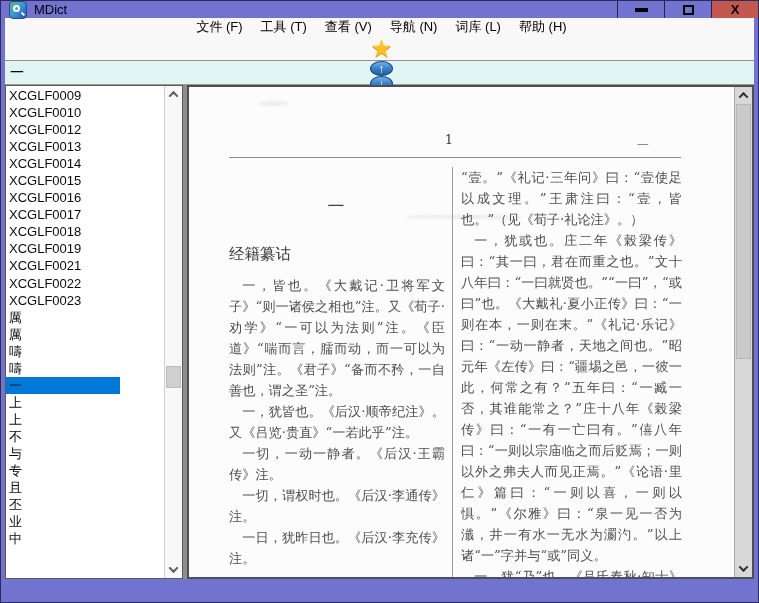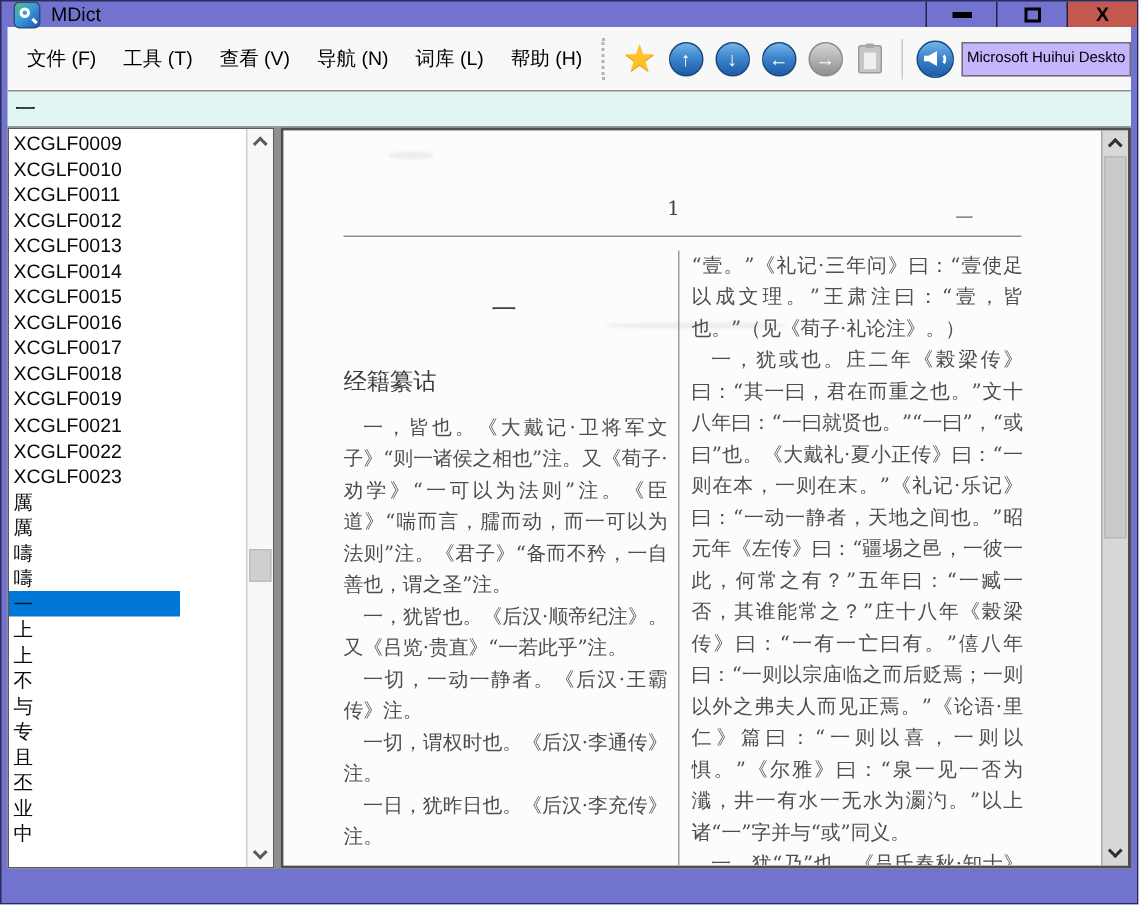--- a/index.html
+++ b/index.html
@@ -19,21 +19,21 @@
   .winbtn{width:47px;height:100%;display:flex;align-items:center;justify-content:center;border-left:1px solid #23234E;cursor:default;}
   .winbtn.close{background:#C3584E;}
   .glyph-min{width:13px;height:4px;background:#000;}
   .glyph-max{width:11px;height:10px;border:2px solid #000;}
   .glyph-close{font-size:13px;font-weight:bold;color:#000;}
 
   
   .inset{margin:0 4px;}
 
   
-  .menurow{height:42px;background:#F8F8F8;display:flex;align-items:center;padding-left:4px;}
+  .menurow{height:42px;background:#F8F8F8;display:flex;align-items:center;padding-left:4px;flex-direction:column;}
   .menu-item{font-size:13px;color:#000;padding:0 9px;white-space:nowrap;}
   .grip{width:3px;height:28px;border-left:2px dotted #B4B4B4;margin:0 7px 0 4px;}
   .tool-star{font-size:25px;color:#FFC125;text-shadow:0 1px 0 #D4900C;margin:0 4px;line-height:1;}
   .tool-circle{width:23px;height:23px;border-radius:50%;margin:0 4px;display:flex;align-items:center;justify-content:center;
     color:#fff;font-size:13px;font-weight:bold;line-height:1;}
   .tool-circle.blue{background:linear-gradient(#74B3E8 0%,#3D85CC 45%,#1D5CA6 100%);border:1px solid #16497F;}
   .tool-circle.gray{background:linear-gradient(#D6D6D6 0%,#ABABAB 60%,#8F8F8F 100%);border:1px solid #8A8A8A;}
   .paste-icon{width:16px;height:19px;background:#C6C6C6;border:1px solid #9B9B9B;border-radius:2px;position:relative;margin:0 6px;}
   .paste-icon .clip{position:absolute;left:4px;top:-2px;width:6px;height:3px;background:#A8A8A8;border-radius:1px;}
   .paste-icon .sheet{position:absolute;left:3px;top:4px;width:8px;height:11px;background:#EFEFEF;}
@@ -140,21 +140,20 @@
 
     <div class="searchrow">一</div>
 
     <div class="panels">
 
       <div class="listbox">
         <div class="list-items">
 
         <div class="list-row">XCGLF0009</div>
             <div class="list-row">XCGLF0010</div>
-            <div class="list-row">XCGLF0011</div>
             <div class="list-row">XCGLF0012</div>
             <div class="list-row">XCGLF0013</div>
             <div class="list-row">XCGLF0014</div>
             <div class="list-row">XCGLF0015</div>
             <div class="list-row">XCGLF0016</div>
             <div class="list-row">XCGLF0017</div>
             <div class="list-row">XCGLF0018</div>
             <div class="list-row">XCGLF0019</div>
             <div class="list-row">XCGLF0021</div>
             <div class="list-row">XCGLF0022</div>

